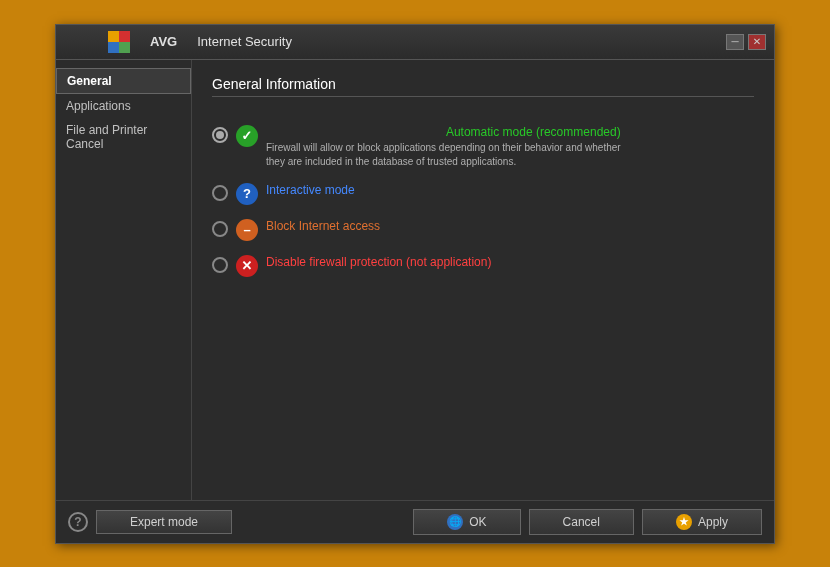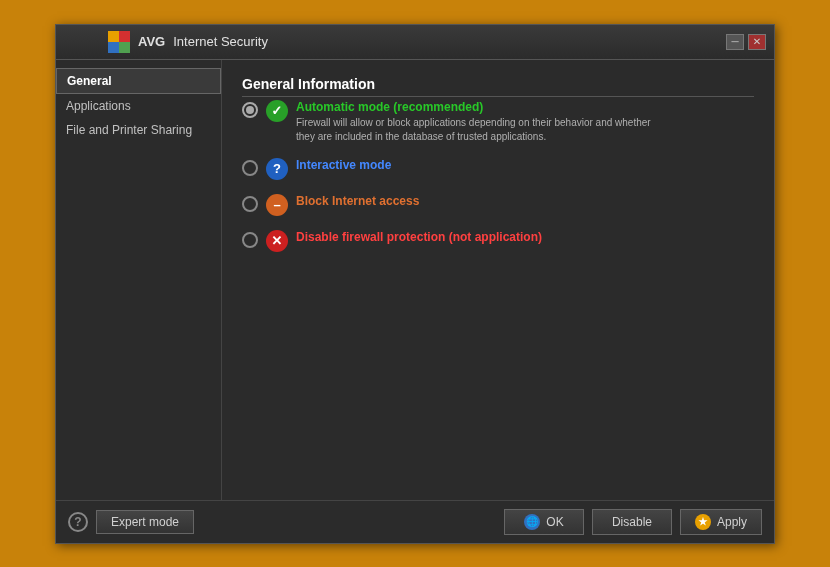--- a/index.html
+++ b/index.html
@@ -22,21 +22,21 @@
       background: linear-gradient(to bottom, #3a3a3a, #2b2b2b);
       padding: 6px 8px;
       display: flex;
       align-items: center;
       justify-content: space-between;
       border-bottom: 1px solid #555;
     }
     .title-bar-left {
       display: flex;
       align-items: center;
-      gap: 8px;
+      gap: 20px;
       padding-left: 44px;
     }
     .avg-logo {
       width: 22px;
       height: 22px;
       display: flex;
       align-items: center;
       justify-content: center;
     }
     .avg-logo-grid {
@@ -69,21 +69,21 @@
       align-items: center;
       justify-content: center;
       cursor: pointer;
     }
     .title-btn.close { background: #a03030; }
     .content {
       display: flex;
       height: 440px;
     }
     .sidebar {
-      width: 166px;
+      width: 136px;
       background: #2b2b2b;
       padding: 8px 0;
       border-right: 1px solid #444;
     }
     .sidebar-item {
       padding: 5px 10px;
       color: #c0c0c0;
       font-size: 12px;
       cursor: pointer;
     }
@@ -94,22 +94,22 @@
       font-weight: bold;
     }
     .main-panel {
       flex: 1;
       padding: 16px 20px;
       background: #2b2b2b;
     }
     .section-title {
       color: #ffffff;
       font-size: 14px;
-      font-weight: bold;
-      margin-bottom: 3px;
+      font-weight: normal;
+      margin-bottom: 28px;
       padding-bottom: 4px;
       border-bottom: 1px solid #555;
     }
     .option-row {
       display: flex;
       align-items: flex-start;
       margin-bottom: 14px;
       gap: 8px;
     }
     .radio-outer {
@@ -145,22 +145,23 @@
       font-size: 13px;
       font-weight: bold;
     }
     .icon-green { background: #28a028; color: white; }
     .icon-blue { background: #2060c0; color: white; }
     .icon-orange { background: #d06020; color: white; }
     .icon-red { background: #cc2020; color: white; }
     .option-text {}
     .option-label {
       font-size: 12px;
-      font-weight: bold;
+      font-weight: normal;
       margin-bottom: 2px;
+      text-align: right;
     }
     .option-label.green { color: #28c828; }
     .option-label.blue { color: #4488ff; }
     .option-label.orange { color: #e07030; }
     .option-label.red { color: #ff4040; }
     .option-desc {
       font-size: 10px;
       color: #b0b0b0;
       line-height: 1.4;
     }
@@ -184,21 +185,21 @@
       border-radius: 50%;
       display: flex;
       align-items: center;
       justify-content: center;
       color: #888;
       font-size: 12px;
       font-weight: bold;
       cursor: pointer;
     }
     .footer-btn {
-      padding: 4px 14px;
+      padding: 4px 33px;
       background: linear-gradient(to bottom, #444, #333);
       border: 1px solid #666;
       color: #d0d0d0;
       font-size: 12px;
       cursor: pointer;
       display: flex;
       align-items: center;
       gap: 6px;
       min-width: 80px;
       justify-content: center;
@@ -247,21 +248,21 @@
   <div class="content">
 
     <div class="sidebar">
       <div class="sidebar-item active">
         <span>General</span>
       </div>
       <div class="sidebar-item">
         <span>Applications</span>
       </div>
       <div class="sidebar-item">
-        <span>File and Printer Sharing</span>
+        <span>File and Printer Cancel</span>
       </div>
     </div>
 
     <div class="main-panel">
       <div class="section-title">General Information</div>
 
       <div class="option-row">
         <div class="radio-outer selected">
           <div class="radio-inner"></div>
         </div>
@@ -304,21 +305,21 @@
       <button class="footer-btn">
         <span>Expert mode</span>
       </button>
     </div>
     <div class="footer-right">
       <button class="footer-btn">
         <span class="btn-icon btn-icon-globe">🌐</span>
         <span>OK</span>
       </button>
       <button class="footer-btn">
-        <span>Disable</span>
+        <span>Cancel</span>
       </button>
       <button class="footer-btn">
         <span class="btn-icon btn-icon-apply">★</span>
         <span>Apply</span>
       </button>
     </div>
   </div>
 </div>
 
 </body></html>

